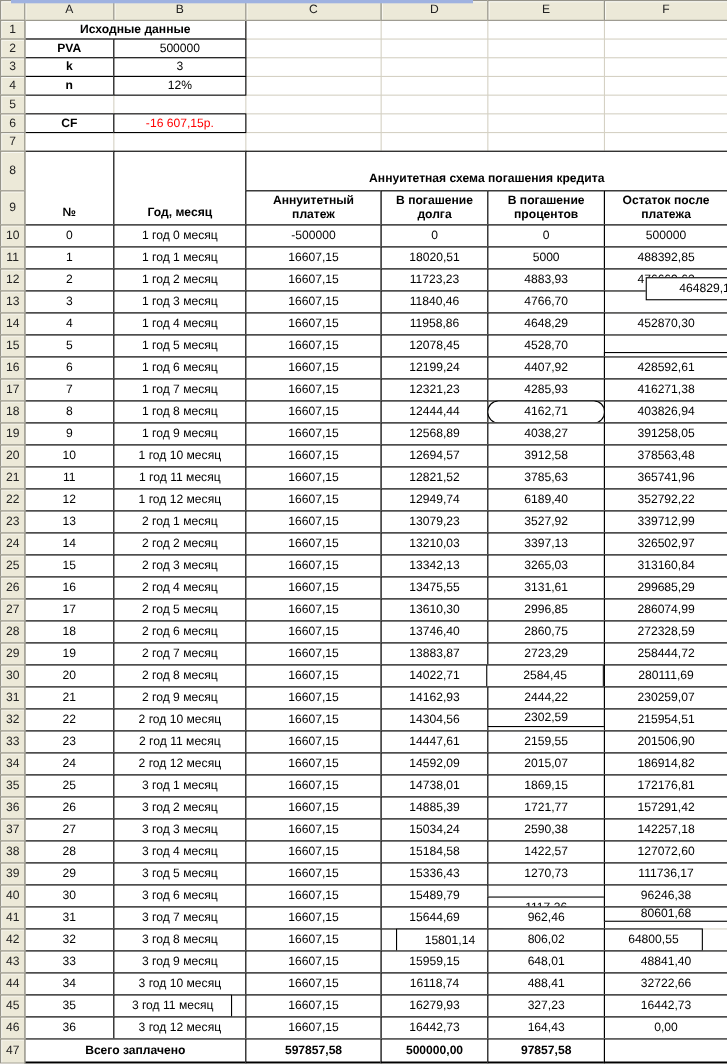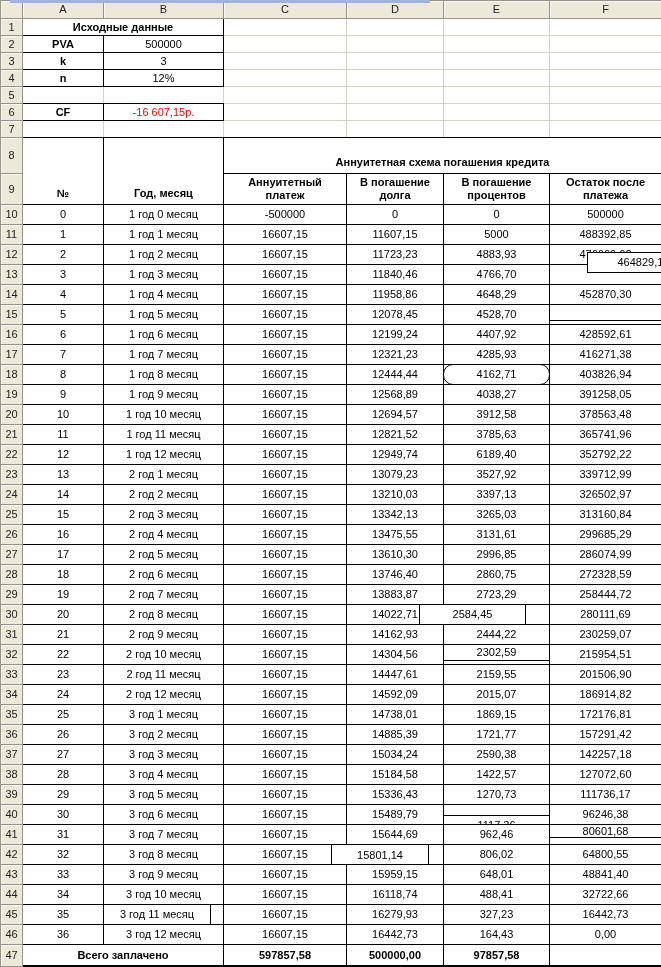--- a/index.html
+++ b/index.html
@@ -109,21 +109,21 @@
 платежа</div>
       <div class="cell box" style="left: 22px; top: 204px; width: 82px; height: 21px;">0</div>
       <div class="cell box" style="left: 103px; top: 204px; width: 121px; height: 21px;">1 год 0 месяц</div>
       <div class="cell box" style="left: 223px; top: 204px; width: 124px; height: 21px;">-500000</div>
       <div class="cell box" style="left: 346px; top: 204px; width: 98px; height: 21px;">0</div>
       <div class="cell box" style="left: 443px; top: 204px; width: 107px; height: 21px;">0</div>
       <div class="cell box" style="left: 549px; top: 204px; width: 113px; height: 21px;">500000</div>
       <div class="cell box" style="left: 22px; top: 224px; width: 82px; height: 21px;">1</div>
       <div class="cell box" style="left: 103px; top: 224px; width: 121px; height: 21px;">1 год 1 месяц</div>
       <div class="cell box" style="left: 223px; top: 224px; width: 124px; height: 21px;">16607,15</div>
-      <div class="cell box" style="left: 346px; top: 224px; width: 98px; height: 21px;">11607,15</div>
+      <div class="cell box" style="left: 346px; top: 224px; width: 98px; height: 21px;">18020,51</div>
       <div class="cell box" style="left: 443px; top: 224px; width: 107px; height: 21px;">5000</div>
       <div class="cell box" style="left: 549px; top: 224px; width: 113px; height: 21px;">488392,85</div>
       <div class="cell box" style="left: 22px; top: 244px; width: 82px; height: 21px;">2</div>
       <div class="cell box" style="left: 103px; top: 244px; width: 121px; height: 21px;">1 год 2 месяц</div>
       <div class="cell box" style="left: 223px; top: 244px; width: 124px; height: 21px;">16607,15</div>
       <div class="cell box" style="left: 346px; top: 244px; width: 98px; height: 21px;">11723,23</div>
       <div class="cell box" style="left: 443px; top: 244px; width: 107px; height: 21px;">4883,93</div>
       <div class="cell box" style="left: 549px; top: 244px; width: 113px; height: 21px;">476669,62</div>
       <div class="cell box" style="left: 22px; top: 264px; width: 82px; height: 21px;">3</div>
       <div class="cell box" style="left: 103px; top: 264px; width: 121px; height: 21px;">1 год 3 месяц</div>
@@ -224,21 +224,21 @@
       <div class="cell box" style="left: 22px; top: 584px; width: 82px; height: 21px;">19</div>
       <div class="cell box" style="left: 103px; top: 584px; width: 121px; height: 21px;">2 год 7 месяц</div>
       <div class="cell box" style="left: 223px; top: 584px; width: 124px; height: 21px;">16607,15</div>
       <div class="cell box" style="left: 346px; top: 584px; width: 98px; height: 21px;">13883,87</div>
       <div class="cell box" style="left: 443px; top: 584px; width: 107px; height: 21px;">2723,29</div>
       <div class="cell box" style="left: 549px; top: 584px; width: 113px; height: 21px;">258444,72</div>
       <div class="cell box" style="left: 22px; top: 604px; width: 82px; height: 21px;">20</div>
       <div class="cell box" style="left: 103px; top: 604px; width: 121px; height: 21px;">2 год 8 месяц</div>
       <div class="cell box" style="left: 223px; top: 604px; width: 124px; height: 21px;">16607,15</div>
       <div class="cell box" style="left: 346px; top: 604px; width: 98px; height: 21px;">14022,71</div>
-      <div class="cell box" style="left: 419px; top: 604px; width: 107px; height: 21px;">2584,45</div>
+      <div class="cell box" style="left: 442px; top: 604px; width: 107px; height: 21px;">2584,45</div>
       <div class="cell box" style="left: 549px; top: 604px; width: 113px; height: 21px;">280111,69</div>
       <div class="cell box" style="left: 22px; top: 624px; width: 82px; height: 21px;">21</div>
       <div class="cell box" style="left: 103px; top: 624px; width: 121px; height: 21px;">2 год 9 месяц</div>
       <div class="cell box" style="left: 223px; top: 624px; width: 124px; height: 21px;">16607,15</div>
       <div class="cell box" style="left: 346px; top: 624px; width: 98px; height: 21px;">14162,93</div>
       <div class="cell box" style="left: 443px; top: 624px; width: 107px; height: 21px;">2444,22</div>
       <div class="cell box" style="left: 549px; top: 624px; width: 113px; height: 21px;">230259,07</div>
       <div class="cell box" style="left: 22px; top: 644px; width: 82px; height: 21px;">22</div>
       <div class="cell box" style="left: 103px; top: 644px; width: 121px; height: 21px;">2 год 10 месяц</div>
       <div class="cell box" style="left: 223px; top: 644px; width: 124px; height: 21px;">16607,15</div>
@@ -295,23 +295,23 @@
       <div class="cell box" style="left: 549px; top: 804px; width: 113px; height: 21px;">96246,38</div>
       <div class="cell box" style="left: 22px; top: 824px; width: 82px; height: 21px;">31</div>
       <div class="cell box" style="left: 103px; top: 824px; width: 121px; height: 21px;">3 год 7 месяц</div>
       <div class="cell box" style="left: 223px; top: 824px; width: 124px; height: 21px;">16607,15</div>
       <div class="cell box" style="left: 346px; top: 824px; width: 98px; height: 21px;">15644,69</div>
       <div class="cell box" style="left: 443px; top: 824px; width: 107px; height: 21px;">962,46</div>
       <div class="cell box" style="left: 549px; top: 824px; width: 113px; height: 14px;">80601,68</div>
       <div class="cell box" style="left: 22px; top: 844px; width: 82px; height: 21px;">32</div>
       <div class="cell box" style="left: 103px; top: 844px; width: 121px; height: 21px;">3 год 8 месяц</div>
       <div class="cell box" style="left: 223px; top: 844px; width: 124px; height: 21px;">16607,15</div>
-      <div class="cell box" style="left: 331px; top: 844px; width: 98px; height: 23px;">15801,14</div>
+      <div class="cell box" style="left: 360px; top: 844px; width: 98px; height: 23px;">15801,14</div>
       <div class="cell box" style="left: 443px; top: 844px; width: 107px; height: 21px;">806,02</div>
-      <div class="cell box" style="left: 549px; top: 844px; width: 113px; height: 21px;">64800,55</div>
+      <div class="cell box" style="left: 549px; top: 844px; width: 90px; height: 21px;">64800,55</div>
       <div class="cell box" style="left: 22px; top: 864px; width: 82px; height: 21px;">33</div>
       <div class="cell box" style="left: 103px; top: 864px; width: 121px; height: 21px;">3 год 9 месяц</div>
       <div class="cell box" style="left: 223px; top: 864px; width: 124px; height: 21px;">16607,15</div>
       <div class="cell box" style="left: 346px; top: 864px; width: 98px; height: 21px;">15959,15</div>
       <div class="cell box" style="left: 443px; top: 864px; width: 107px; height: 21px;">648,01</div>
       <div class="cell box" style="left: 549px; top: 864px; width: 113px; height: 21px;">48841,40</div>
       <div class="cell box" style="left: 22px; top: 884px; width: 82px; height: 21px;">34</div>
       <div class="cell box" style="left: 103px; top: 884px; width: 121px; height: 21px;">3 год 10 месяц</div>
       <div class="cell box" style="left: 223px; top: 884px; width: 124px; height: 21px;">16607,15</div>
       <div class="cell box" style="left: 346px; top: 884px; width: 98px; height: 21px;">16118,74</div>

